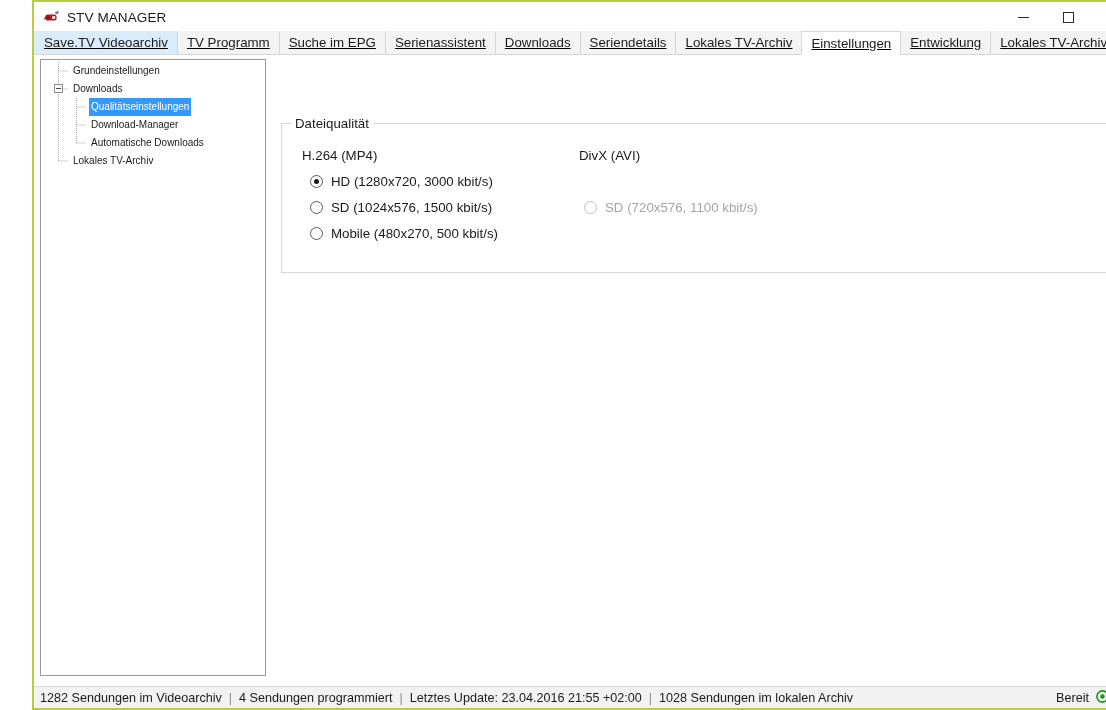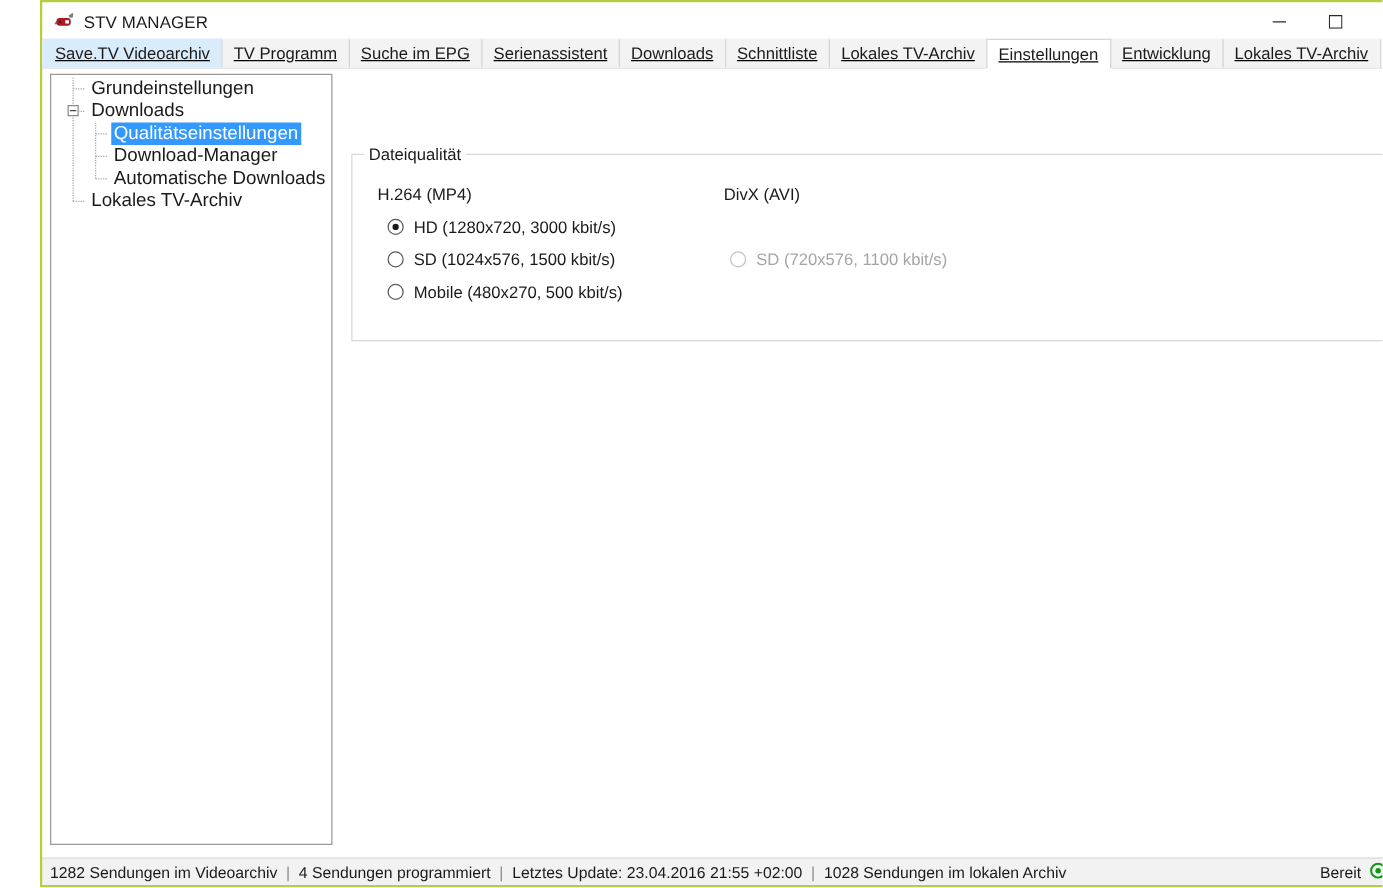--- a/index.html
+++ b/index.html
@@ -121,21 +121,21 @@
     width: 226px; height: 617px;
     background: #ffffff;
     border: 1px solid #9a9a9a;
     overflow: hidden;
     padding-top: 2px;
   }
   .tnode {
     position: relative;
     height: 18px;
     line-height: 18px;
-    font-size: 15px;
+    font-size: 10px;
     color: #1a1a1a;
     white-space: nowrap;
     cursor: default;
   }
   .tnode .tlabel {
     display: inline-block;
     padding: 0 2px;
   }
   .tnode.selected .tlabel {
     background: #3399ff;
@@ -304,21 +304,21 @@
       </button>
     </div>
   </div>
 
   <div id="tabstrip">
       <div class="tab hover"><span>Save.TV Videoarchiv</span></div>
       <div class="tab"><span>TV Programm</span></div>
       <div class="tab"><span>Suche im EPG</span></div>
       <div class="tab"><span>Serienassistent</span></div>
       <div class="tab"><span>Downloads</span></div>
-      <div class="tab"><span>Schnittliste</span></div>
+      <div class="tab"><span>Seriendetails</span></div>
       <div class="tab"><span>Lokales TV-Archiv</span></div>
       <div class="tab active"><span>Einstellungen</span></div>
       <div class="tab"><span>Entwicklung</span></div>
       <div class="tab"><span>Lokales TV-Archiv</span></div>
     </div>
 
   <div id="body">
 
     <div id="tree-panel">
         <div class="tnode"><svg class="tlines" width="226" height="18">

